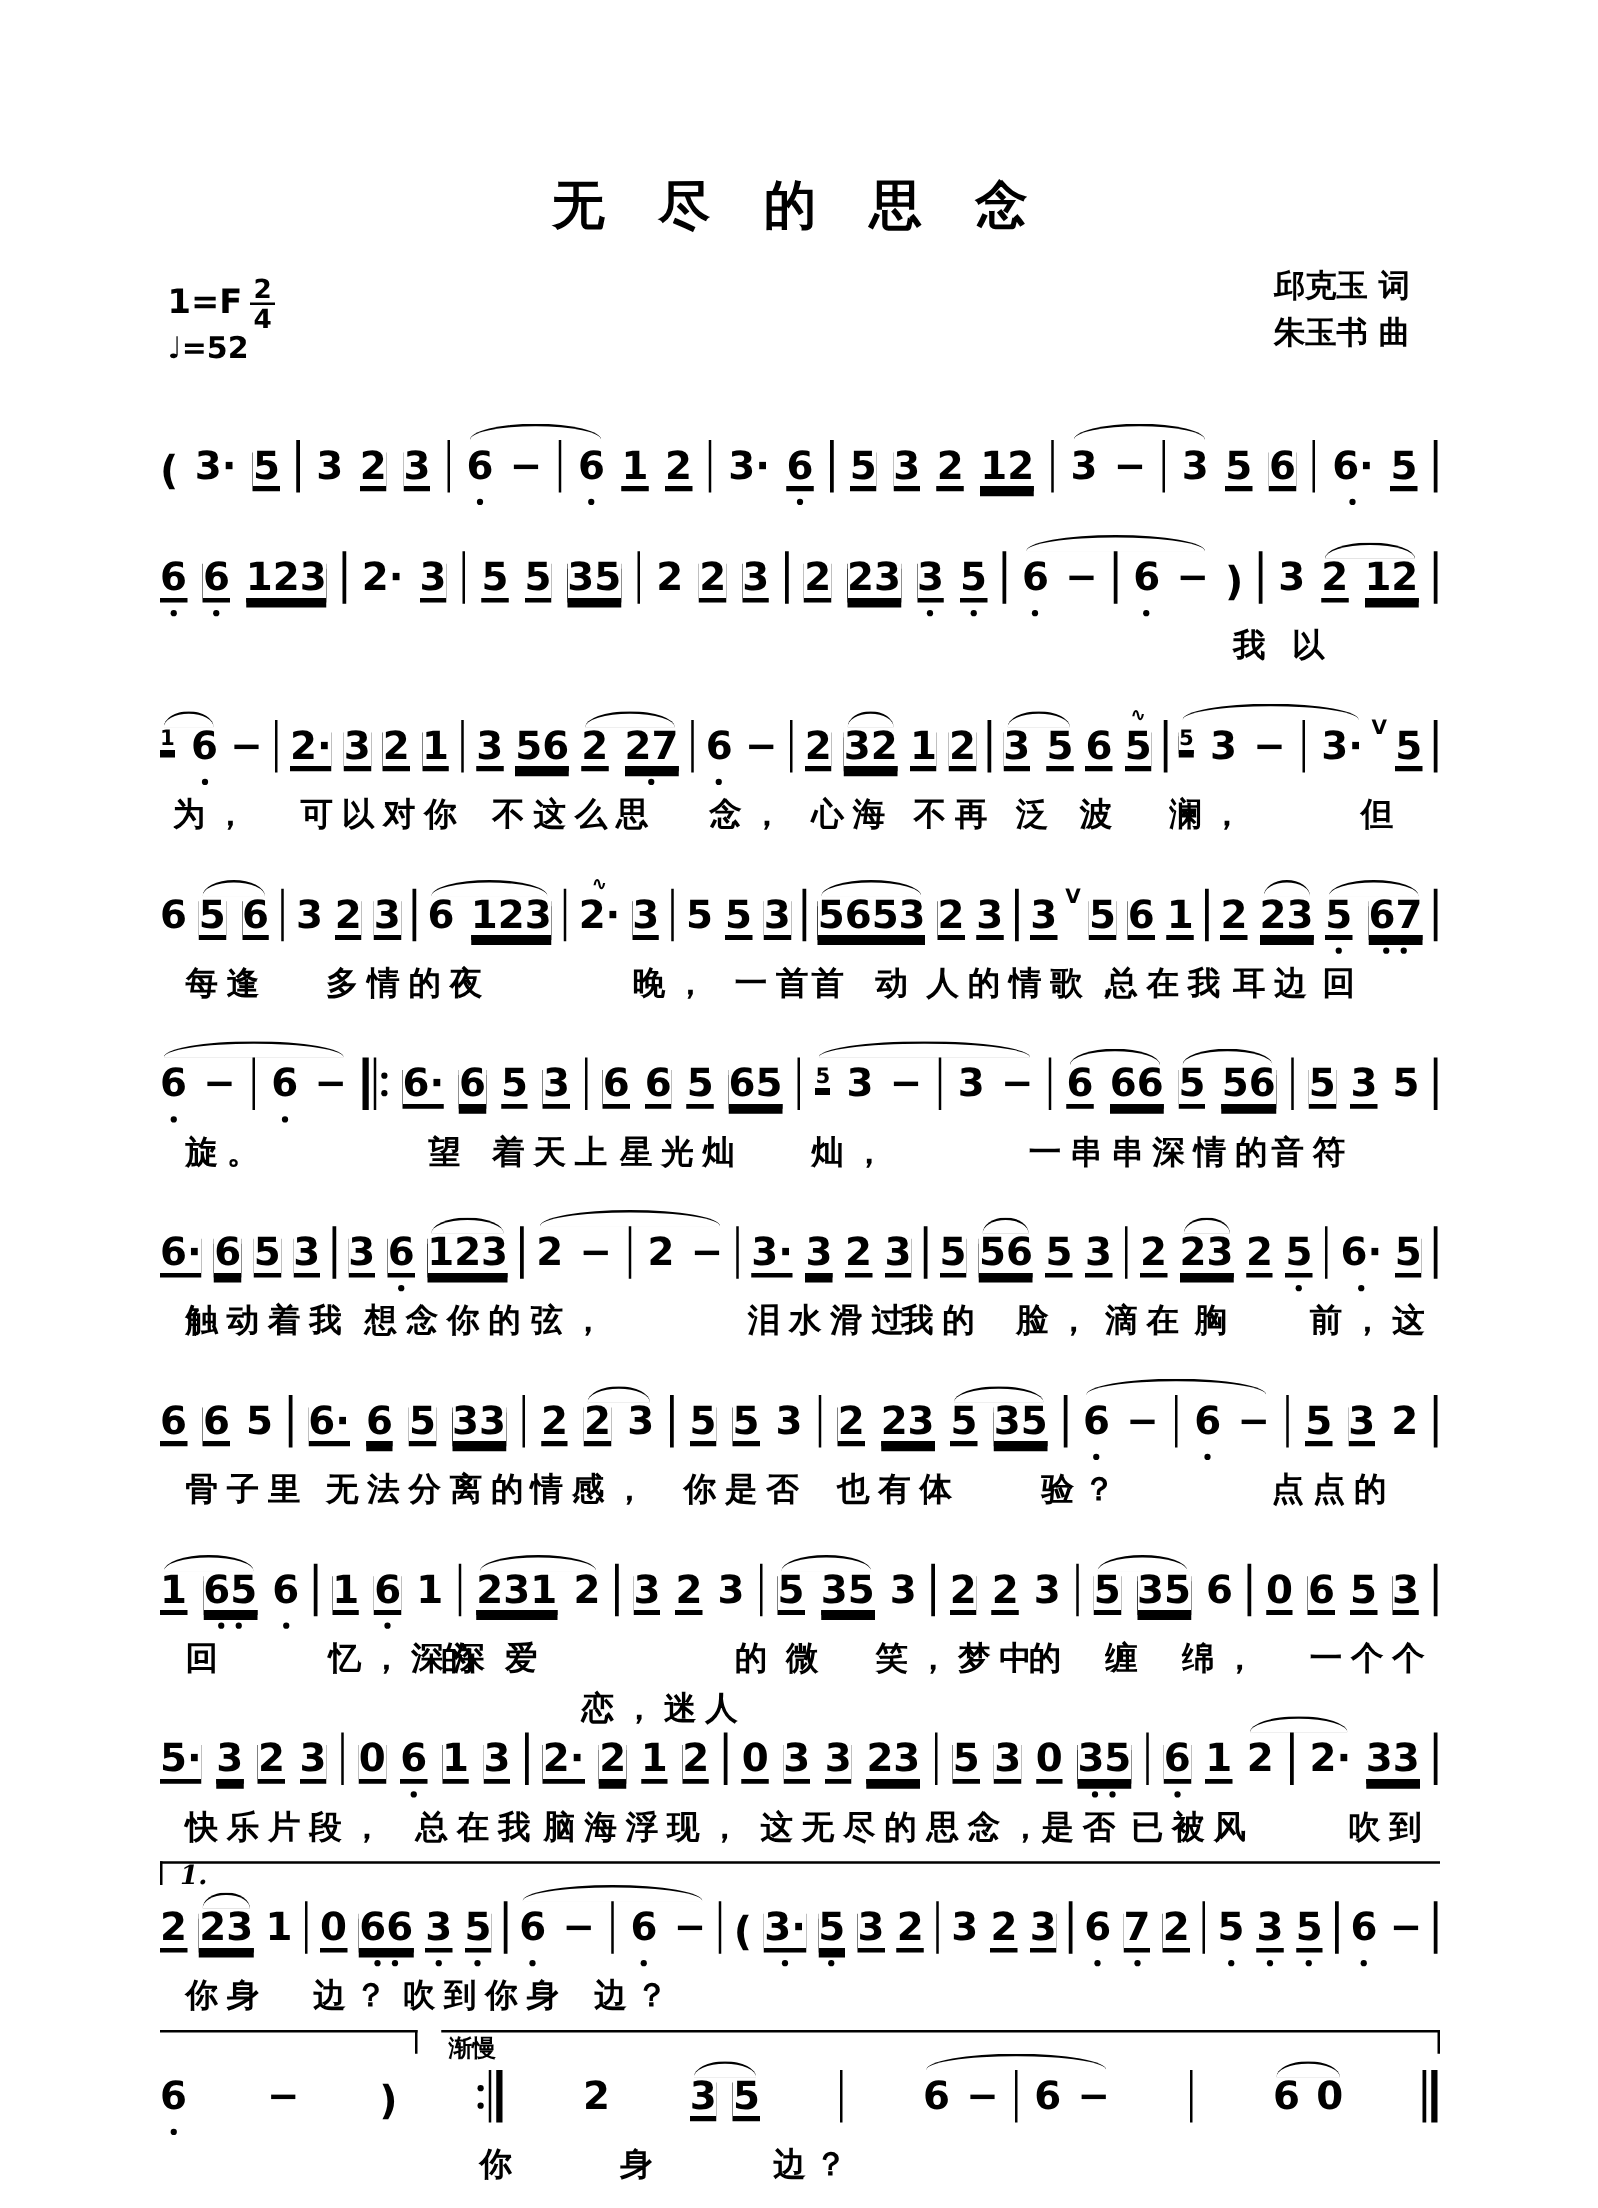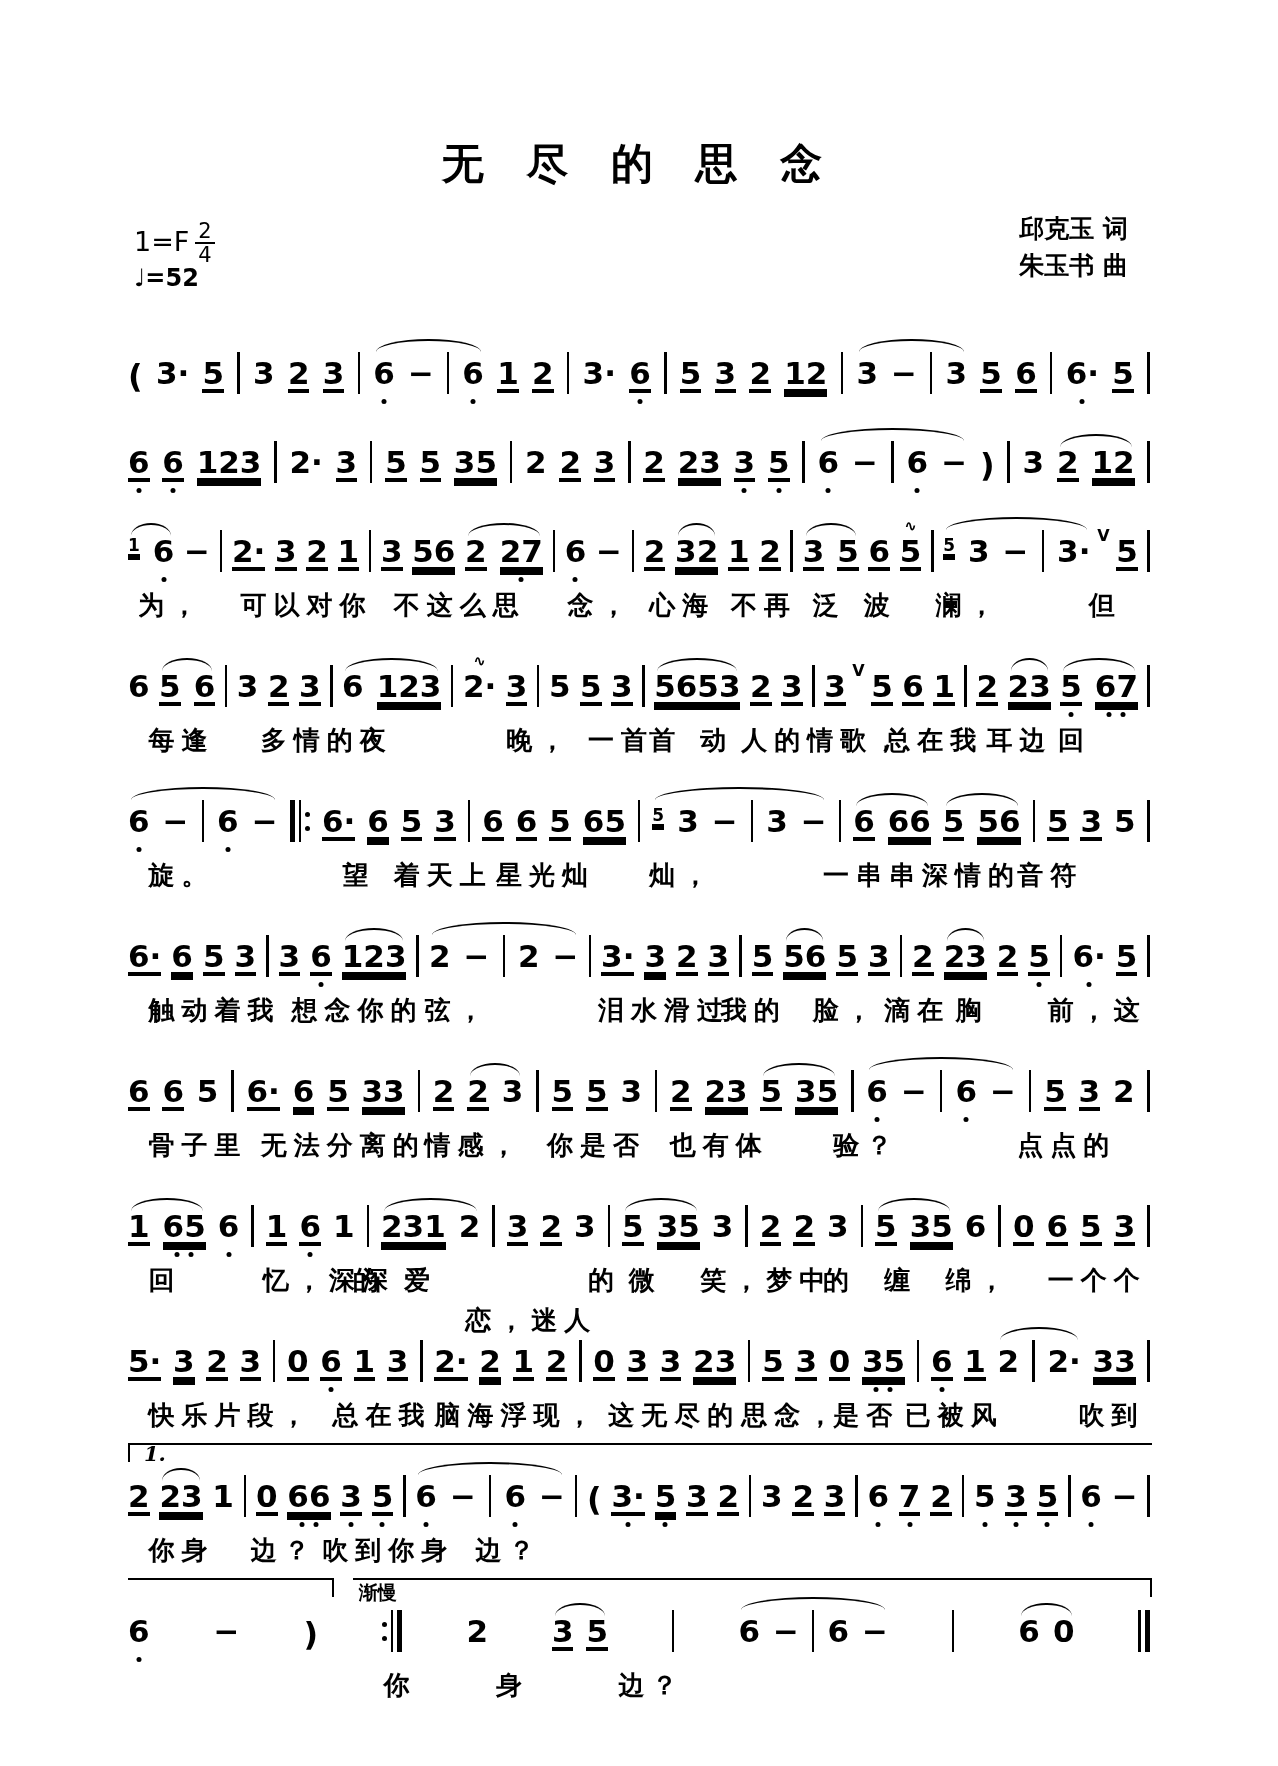--- a/index.html
+++ b/index.html
@@ -3,21 +3,21 @@
 <meta charset="utf-8">
 <style>
   html,body{margin:0;padding:0;}
   body{width:1278px;height:1766px;background:#fff;color:#000;
        font-family:"DejaVu Sans","Liberation Sans",sans-serif;overflow:hidden;}
   .page{position:relative;width:1278px;height:1438px;background:#fff;}
   .content{position:relative;width:1022px;margin:0 0 0 128px;}
   
   .title{padding-top:136px;text-align:center;font-size:42px;font-weight:700;letter-spacing:14px;}
   .header{position:relative;height:104px;margin-top:10px;}
-  .keytime{position:absolute;left:6px;top:18px;font-size:27px;font-weight:400;}
+  .keytime{position:absolute;left:6px;top:18px;font-size:27px;font-weight:700;}
   .frac{display:inline-block;vertical-align:middle;text-align:center;font-size:21px;line-height:1.05;margin-left:6px;}
   .frac .num{display:block;border-bottom:2.5px solid #000;padding:0 3px;}
   .tempo{position:absolute;left:6px;top:62px;font-size:24px;font-weight:700;}
   .credits{position:absolute;right:22px;top:8px;text-align:right;font-size:25px;font-weight:700;line-height:37px;}
   
   .mline{position:relative;margin-top:19px;}
   .mline.first{margin-top:26px;}
   .notesrow{display:flex;justify-content:space-between;align-items:flex-end;padding-top:20px;}
   .note{position:relative;display:inline-block;padding-bottom:13px;line-height:1;}
   .txt{display:inline-block;font-size:31px;font-weight:700;line-height:1;}
@@ -164,20 +164,23 @@
             </span>
             <span class="paren">)</span>
             <span class="bar"></span>
             <span class="note"><span class="txt">3</span></span>
             <span class="arcgrp">
               <span class="note u1"><span class="txt">2</span></span>
               <span class="note u2"><span class="txt">12</span></span>
             </span>
             <span class="bar"></span>
           </div>
+          <div class="lyrrow">
+            <span class="lyr" style="left: 84%;">我 以</span>
+          </div>
         </div>
         <div class="mline">
           <div class="notesrow">
             <span class="arcgrp">
               <span class="note grace u2"><span class="txt">1</span></span>
               <span class="note"><span class="txt">6</span><span class="ldots">
                   <i class="odot"></i>
                 </span></span>
             </span>
             <span class="note"><span class="txt">−</span></span>

